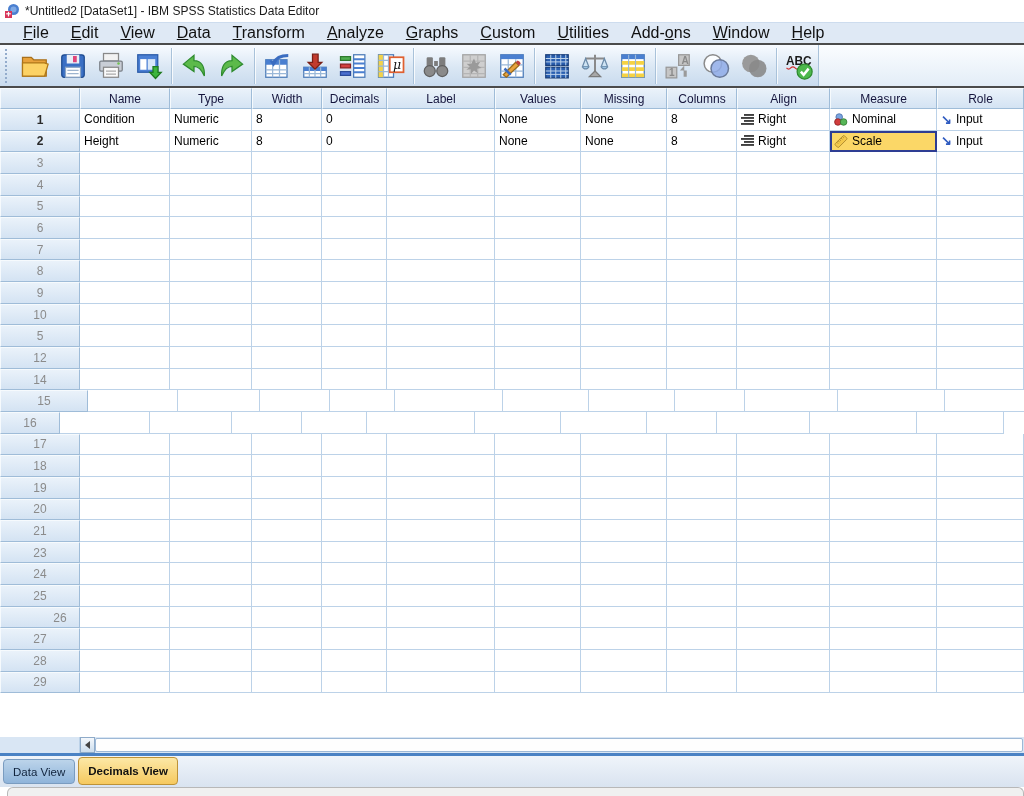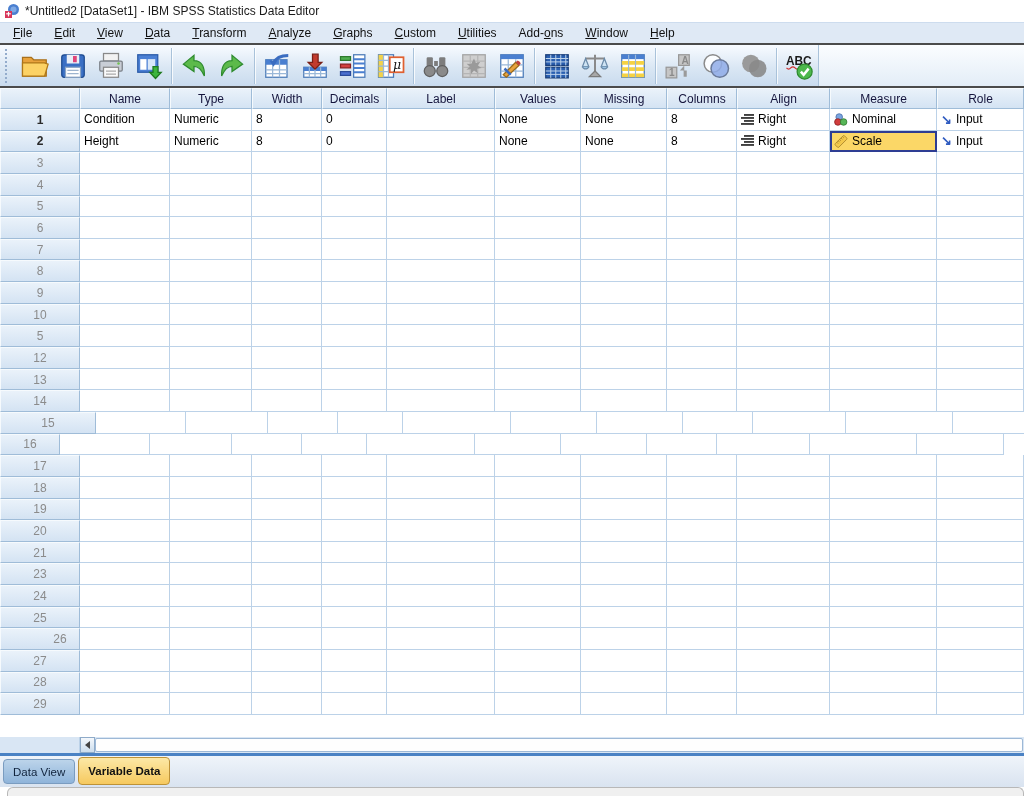--- a/index.html
+++ b/index.html
@@ -6,21 +6,21 @@
   html,body { width:1024px; height:796px; overflow:hidden; }
   body { font-family:"Liberation Sans", sans-serif; background:#fff; position:relative; }
 
   
   .titlebar { height:22px; background:#ffffff; display:flex; align-items:center; gap:5px;
               padding-left:4px; font-size:12px; color:#1a1a1a; }
 
   
   .menubar { height:23px; background:#dfe9f5; border-top:1px solid #cddcee;
              border-bottom:2px solid #4b4b4b; display:flex; align-items:center;
-             padding-left:2px; font-size:12px; color:#111; }
+             padding-left:12px; font-size:16px; color:#111; }
   .menu-item { padding:3px 11px; cursor:default; }
   .menu-item u { text-decoration:underline; }
 
   
   .toolbar { height:43px; background:linear-gradient(#f8fbff,#dae7f4 55%,#c9dbee);
              border-bottom:2px solid #4b4b4b; display:flex; align-items:center; padding-left:3px; }
   .tb-handle { width:5px; height:34px; border-left:2px dotted #93accc; margin:0 6px 0 2px; }
   .tb-btn { width:38px; height:38px; border:none; background:transparent; display:flex;
             align-items:center; justify-content:center; padding:0; }
   .tb-btn svg { width:30px; height:30px; }
@@ -539,49 +539,35 @@
       <div class="gcell" style="width: 65px;"></div>
       <div class="gcell" style="width: 108px;"></div>
       <div class="gcell" style="width: 86px;"></div>
       <div class="gcell" style="width: 86px;"></div>
       <div class="gcell" style="width: 70px;"></div>
       <div class="gcell" style="width: 93px;"></div>
       <div class="gcell" style="width: 107px;"></div>
       <div class="gcell" style="width: 87px;"></div>
     </div>
     <div class="grid-row">
-      <div class="hcell rhead" style="width: 80px;">13</div>
-      <div class="gcell" style="width: 90px;"></div>
-      <div class="gcell" style="width: 82px;"></div>
-      <div class="gcell" style="width: 70px;"></div>
-      <div class="gcell" style="width: 65px;"></div>
-      <div class="gcell" style="width: 108px;"></div>
-      <div class="gcell" style="width: 86px;"></div>
-      <div class="gcell" style="width: 86px;"></div>
-      <div class="gcell" style="width: 70px;"></div>
-      <div class="gcell" style="width: 93px;"></div>
-      <div class="gcell" style="width: 107px;"></div>
-      <div class="gcell" style="width: 87px;"></div>
-    </div>
-    <div class="grid-row">
       <div class="hcell rhead" style="width: 80px;">14</div>
       <div class="gcell" style="width: 90px;"></div>
       <div class="gcell" style="width: 82px;"></div>
       <div class="gcell" style="width: 70px;"></div>
       <div class="gcell" style="width: 65px;"></div>
       <div class="gcell" style="width: 108px;"></div>
       <div class="gcell" style="width: 86px;"></div>
       <div class="gcell" style="width: 86px;"></div>
       <div class="gcell" style="width: 70px;"></div>
       <div class="gcell" style="width: 93px;"></div>
       <div class="gcell" style="width: 107px;"></div>
       <div class="gcell" style="width: 87px;"></div>
     </div>
     <div class="grid-row">
-      <div class="hcell rhead" style="width: 96px;">15</div>
+      <div class="hcell rhead" style="width: 88px;">15</div>
       <div class="gcell" style="width: 90px;"></div>
       <div class="gcell" style="width: 82px;"></div>
       <div class="gcell" style="width: 70px;"></div>
       <div class="gcell" style="width: 65px;"></div>
       <div class="gcell" style="width: 108px;"></div>
       <div class="gcell" style="width: 86px;"></div>
       <div class="gcell" style="width: 86px;"></div>
       <div class="gcell" style="width: 70px;"></div>
       <div class="gcell" style="width: 93px;"></div>
       <div class="gcell" style="width: 107px;"></div>
@@ -775,16 +761,16 @@
   <div class="hs-corner"></div>
   <div class="hs-arrow">
       <span class="tri"></span>
     </div>
   <div class="hs-thumb"></div>
 </div>
 <div class="blue-strip"></div>
 
 <div class="tabbar">
     <div class="tab">Data View</div>
-    <div class="tab active">Variable Data</div>
+    <div class="tab active">Decimals View</div>
   </div>
 
 <div class="statusbar"></div>
 
 </body></html>

